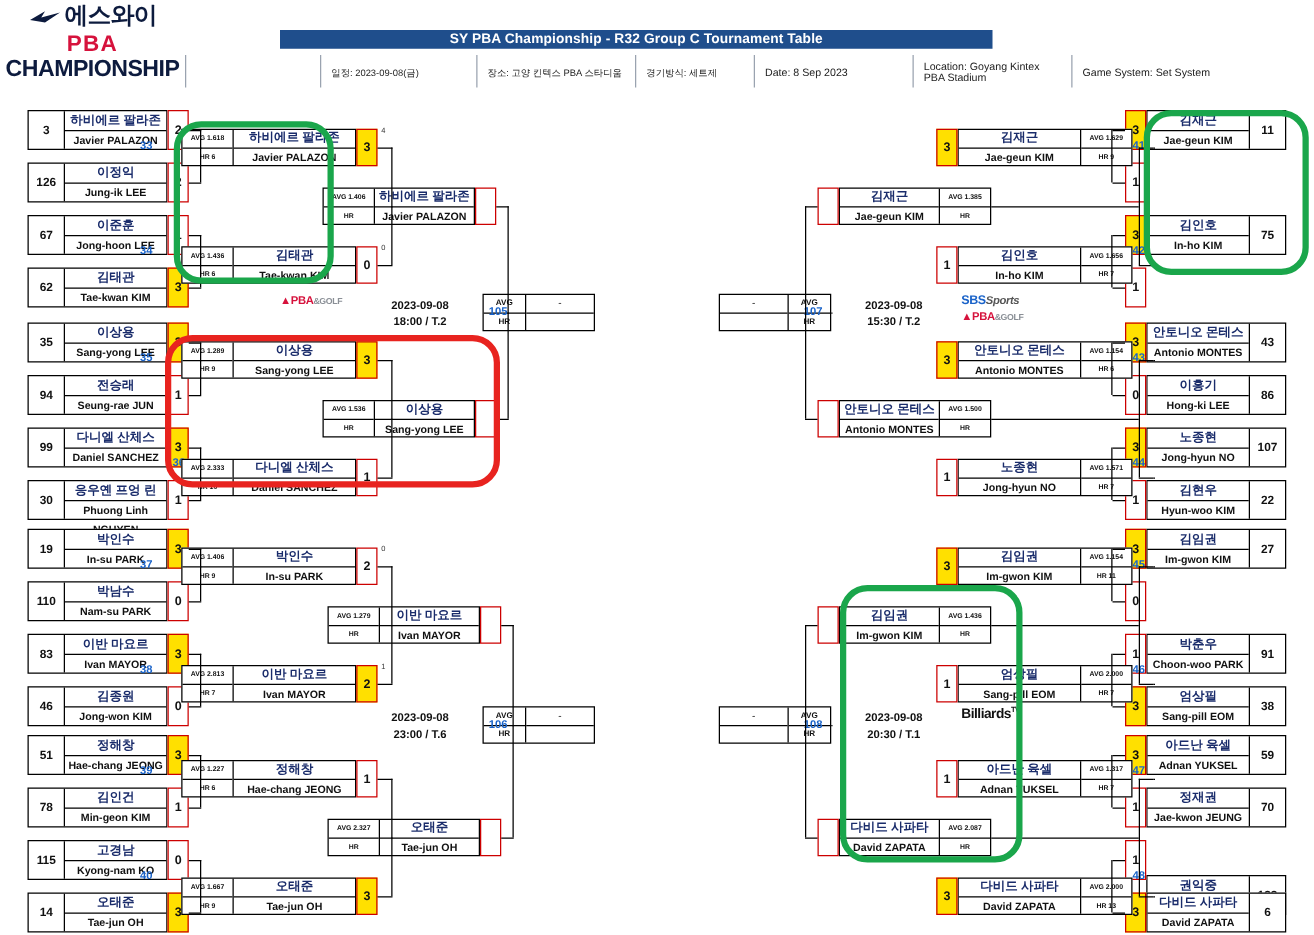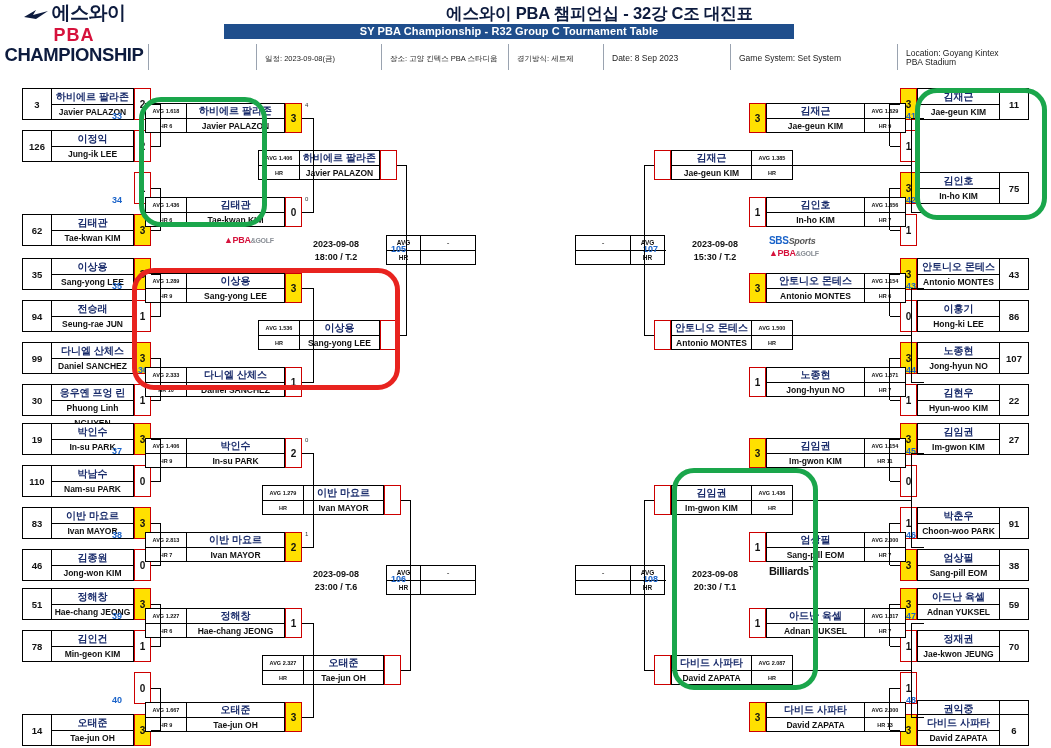--- a/index.html
+++ b/index.html
@@ -101,50 +101,56 @@
     <div class="logo-row1">
       <span class="logo-swoosh">
         <svg width="26" height="13" viewBox="0 0 26 13">
             <path d="M1 9 L13 2 L10 7 L25 3 L13 11 Z" fill="#0d1b3e"></path>
           </svg>
       </span><span>에스와이</span>
     </div>
     <div class="logo-pba">PBA</div>
     <div class="logo-champ">CHAMPIONSHIP</div>
   </div>
-  <div class="hdr-title">에스와이 PBA 챔피언십 - 32강 C조 대진표</div>
   <div class="hdr-sub">SY PBA Championship - R32 Group C Tournament Table</div>
   <div class="hdr-rule"></div>
   <div class="hdr-info">
     <div class="hdr-cell w1">일정: 2023-09-08(금)</div>
     <div class="hdr-cell w2">장소: 고양 킨텍스 PBA 스타디움</div>
     <div class="hdr-cell w3">경기방식: 세트제</div>
     <div class="hdr-cell w4">Date: 8 Sep 2023</div>
+    <div class="hdr-cell w5">Location: Goyang Kintex PBA Stadium</div>
     <div class="hdr-cell w6">Game System: Set System</div>
-    <div class="hdr-cell w5">Location: Goyang Kintex PBA Stadium</div>
   </div>
 </div>
 
 <div id="bracket" style="position:absolute;left:0;top:72px;width:1051px;height:676px;">
     <div class="ent" style="left: 22px; top: 16px;">
       <div class="seed">3</div>
       <div class="nm">
         <div class="kr">하비에르 팔라존</div>
         <div class="en">Javier PALAZON</div>
       </div>
     </div>
     <div class="sc" style="left: 134px; top: 16px;">2</div>
     <div class="ent" style="left: 22px; top: 58px;">
       <div class="seed">126</div>
       <div class="nm">
         <div class="kr">이정익</div>
         <div class="en">Jung-ik LEE</div>
       </div>
     </div>
     <div class="sc" style="left: 134px; top: 58px;">2</div>
+    <div class="ent" style="left: 22px; top: 100px;">
+      <div class="seed">67</div>
+      <div class="nm">
+        <div class="kr">이준훈</div>
+        <div class="en">Jong-hoon LEE</div>
+      </div>
+    </div>
     <div class="sc" style="left: 134px; top: 100px;">1</div>
     <div class="ent" style="left: 22px; top: 142px;">
       <div class="seed">62</div>
       <div class="nm">
         <div class="kr">김태관</div>
         <div class="en">Tae-kwan KIM</div>
       </div>
     </div>
     <div class="sc win" style="left: 134px; top: 142px;">3</div>
     <div class="ent" style="left: 22px; top: 186px;">
@@ -220,20 +226,27 @@
     </div>
     <div class="sc win" style="left: 134px; top: 516px;">3</div>
     <div class="ent" style="left: 22px; top: 558px;">
       <div class="seed">78</div>
       <div class="nm">
         <div class="kr">김인건</div>
         <div class="en">Min-geon KIM</div>
       </div>
     </div>
     <div class="sc" style="left: 134px; top: 558px;">1</div>
+    <div class="ent" style="left: 22px; top: 600px;">
+      <div class="seed">115</div>
+      <div class="nm">
+        <div class="kr">고경남</div>
+        <div class="en">Kyong-nam KO</div>
+      </div>
+    </div>
     <div class="sc" style="left: 134px; top: 600px;">0</div>
     <div class="ent" style="left: 22px; top: 642px;">
       <div class="seed">14</div>
       <div class="nm">
         <div class="kr">오태준</div>
         <div class="en">Tae-jun OH</div>
       </div>
     </div>
     <div class="sc win" style="left: 134px; top: 642px;">3</div>
     <div class="entR" style="left: 917px; top: 16px;">

